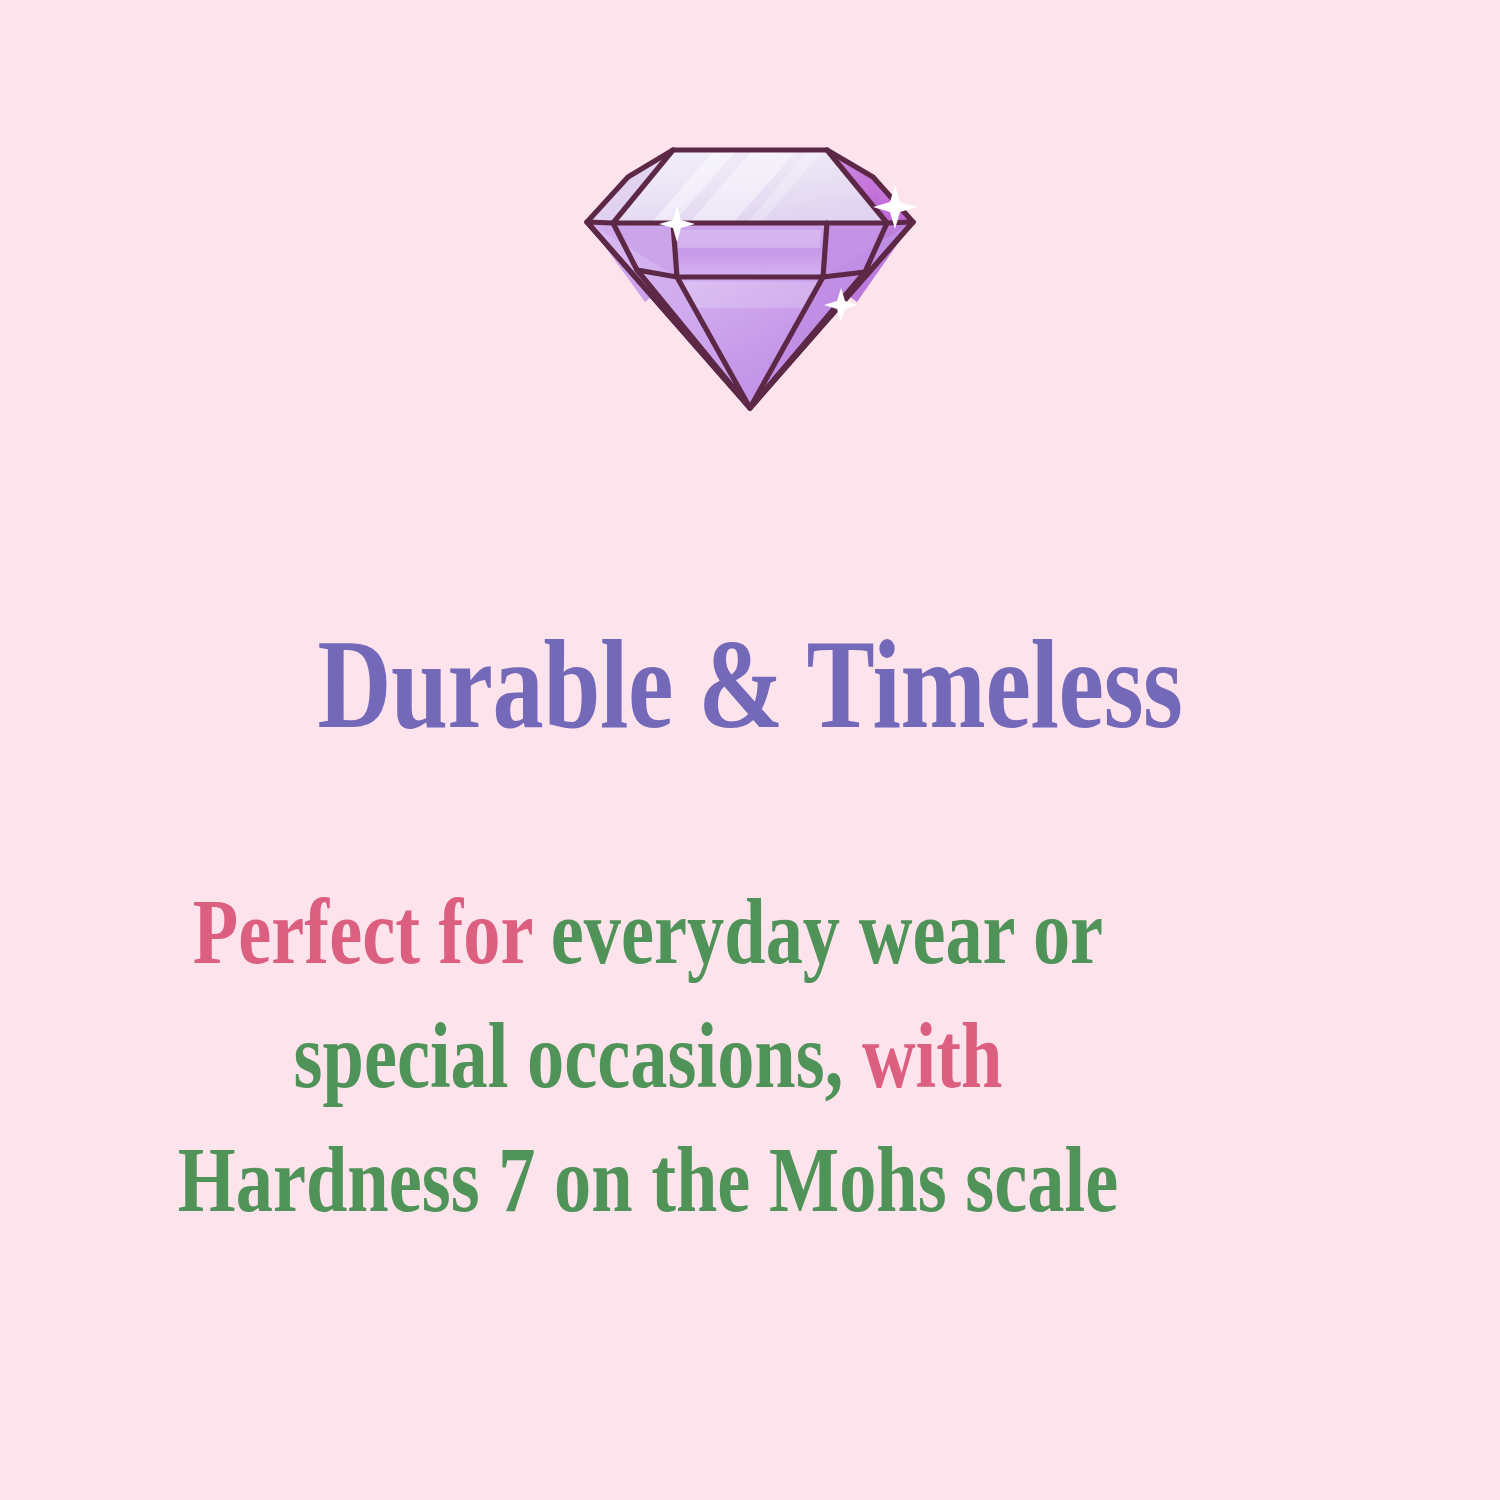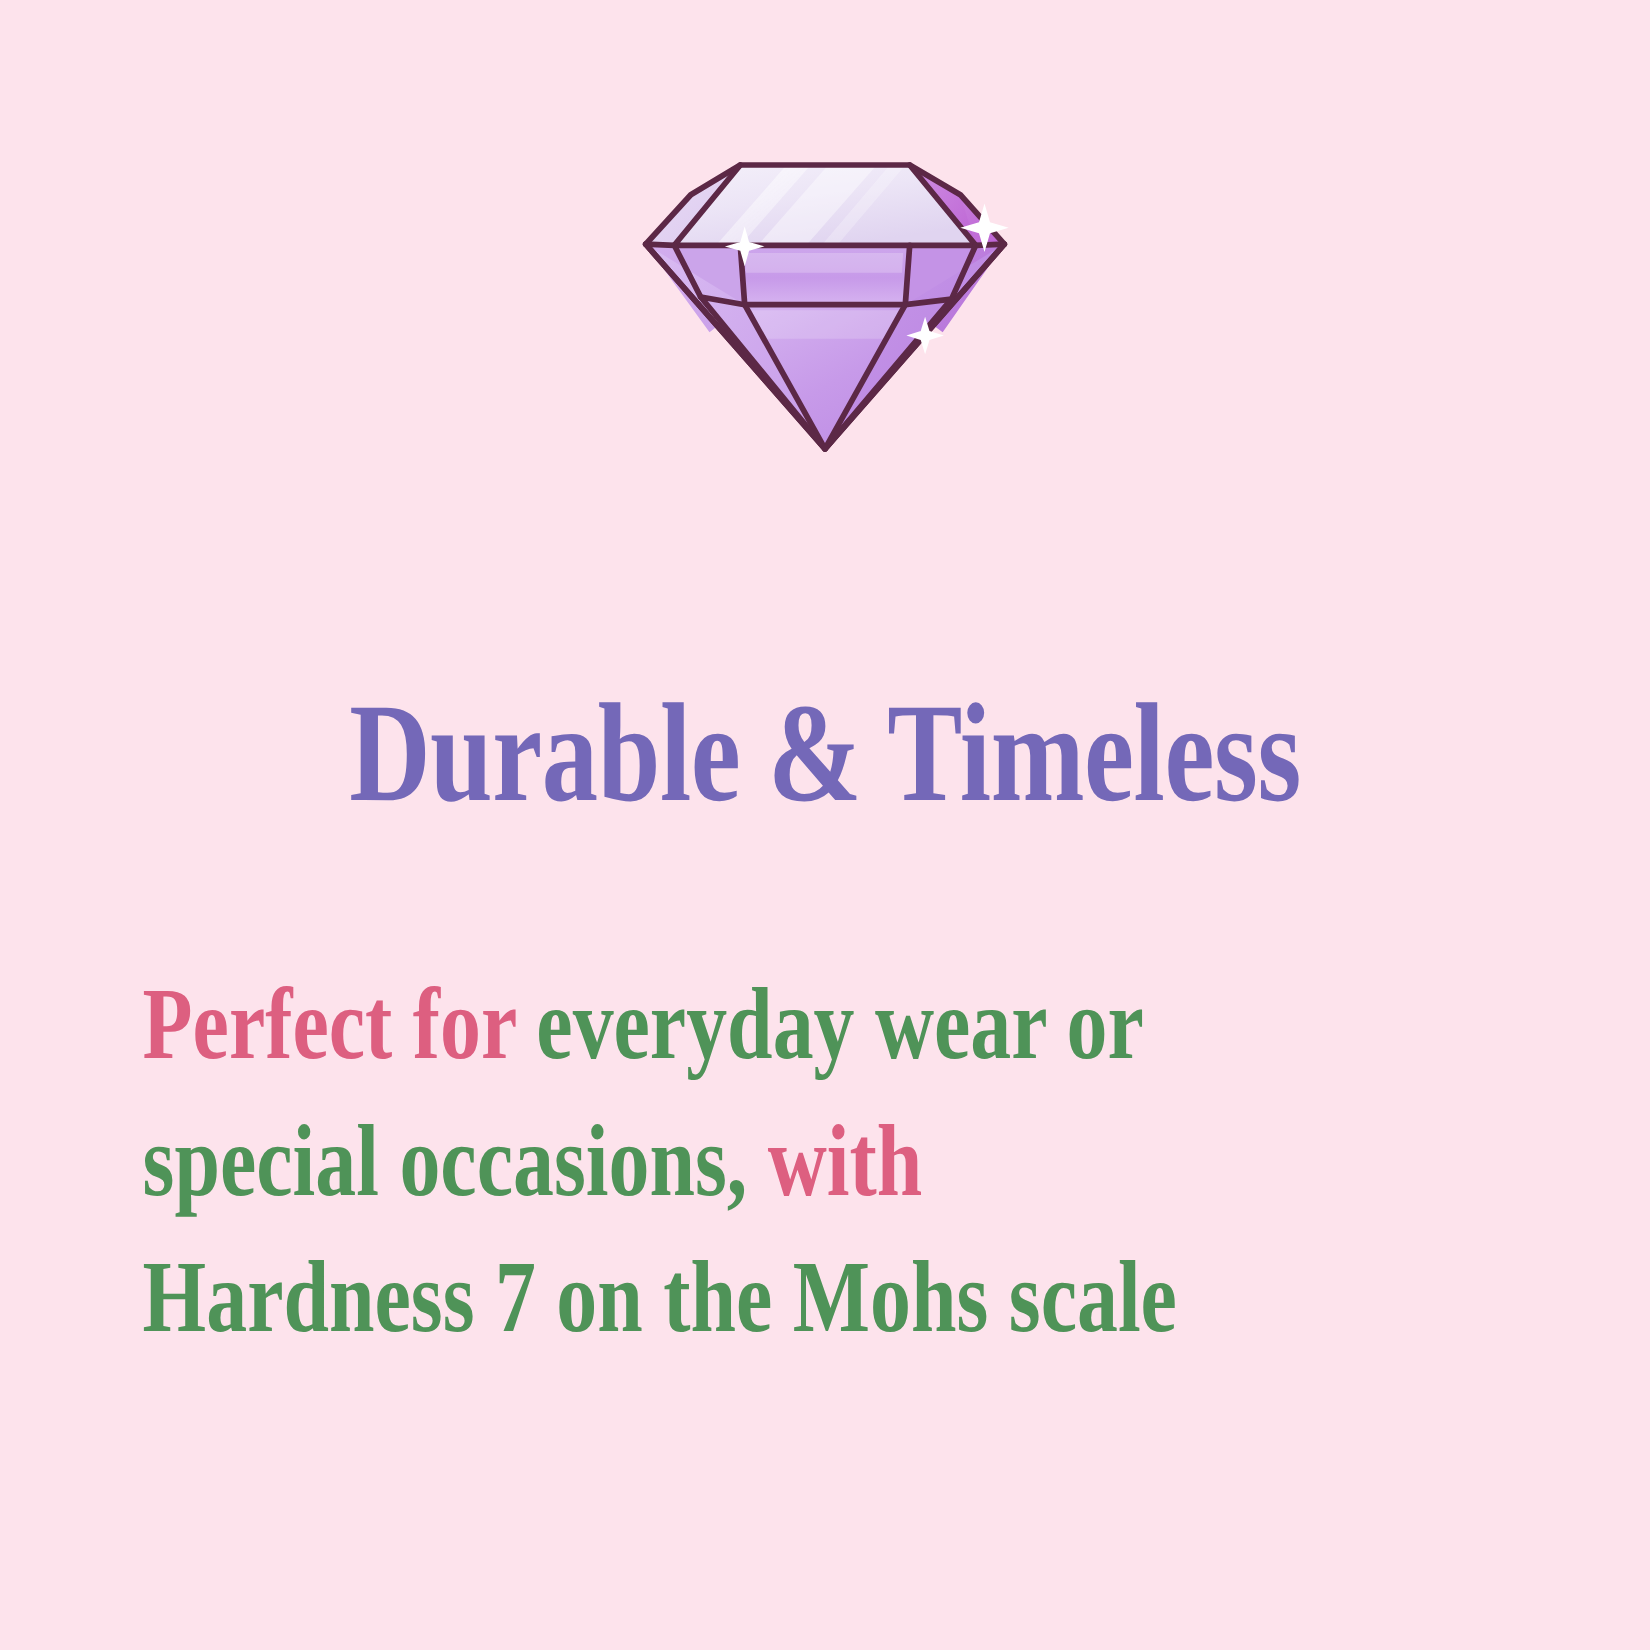--- a/index.html
+++ b/index.html
@@ -63,20 +63,21 @@
     transform-origin: center center;
     white-space: nowrap;
   }
 
   
   #body-copy {
     position: absolute;
     left: 0;
     top: 870px;
     width: 1296px;
+    text-align: center;
   }
   .body-line {
     display: block;
     font-family: "Liberation Serif", "DejaVu Serif", serif;
     font-weight: 700;
     font-size: 93px;
     line-height: 124px;
     white-space: nowrap;
     transform: scaleX(0.80);
     transform-origin: center center;

